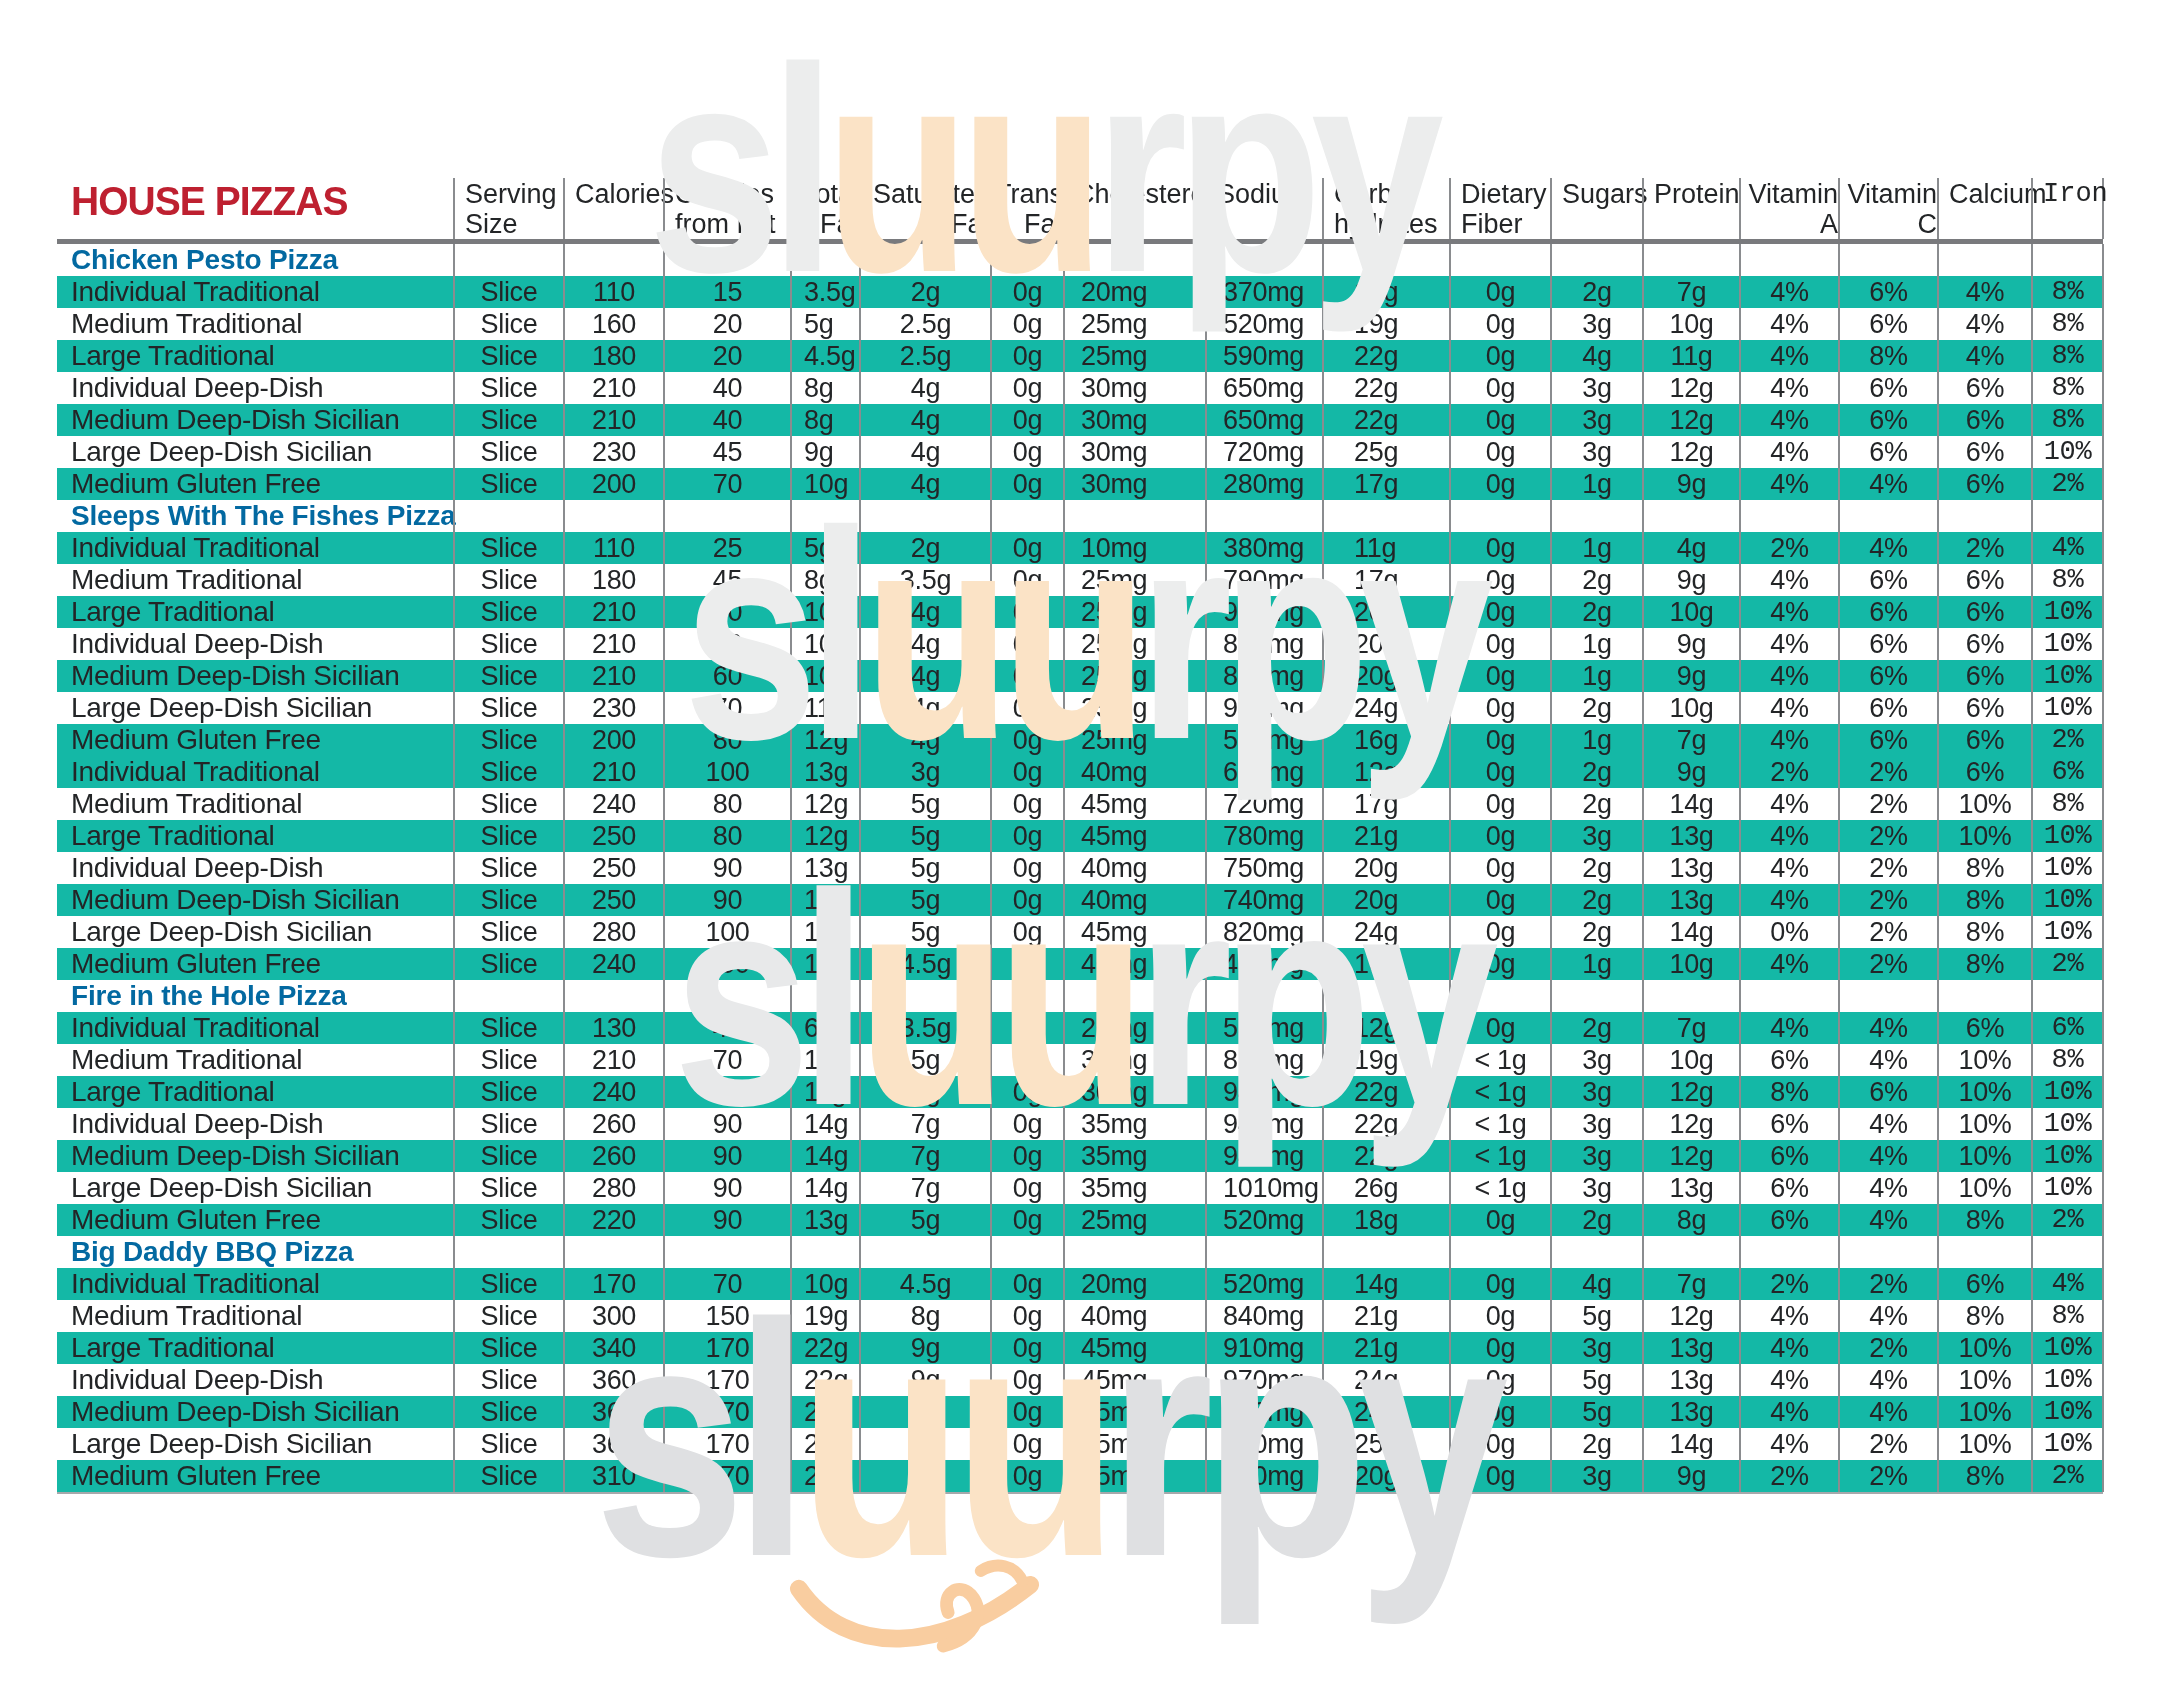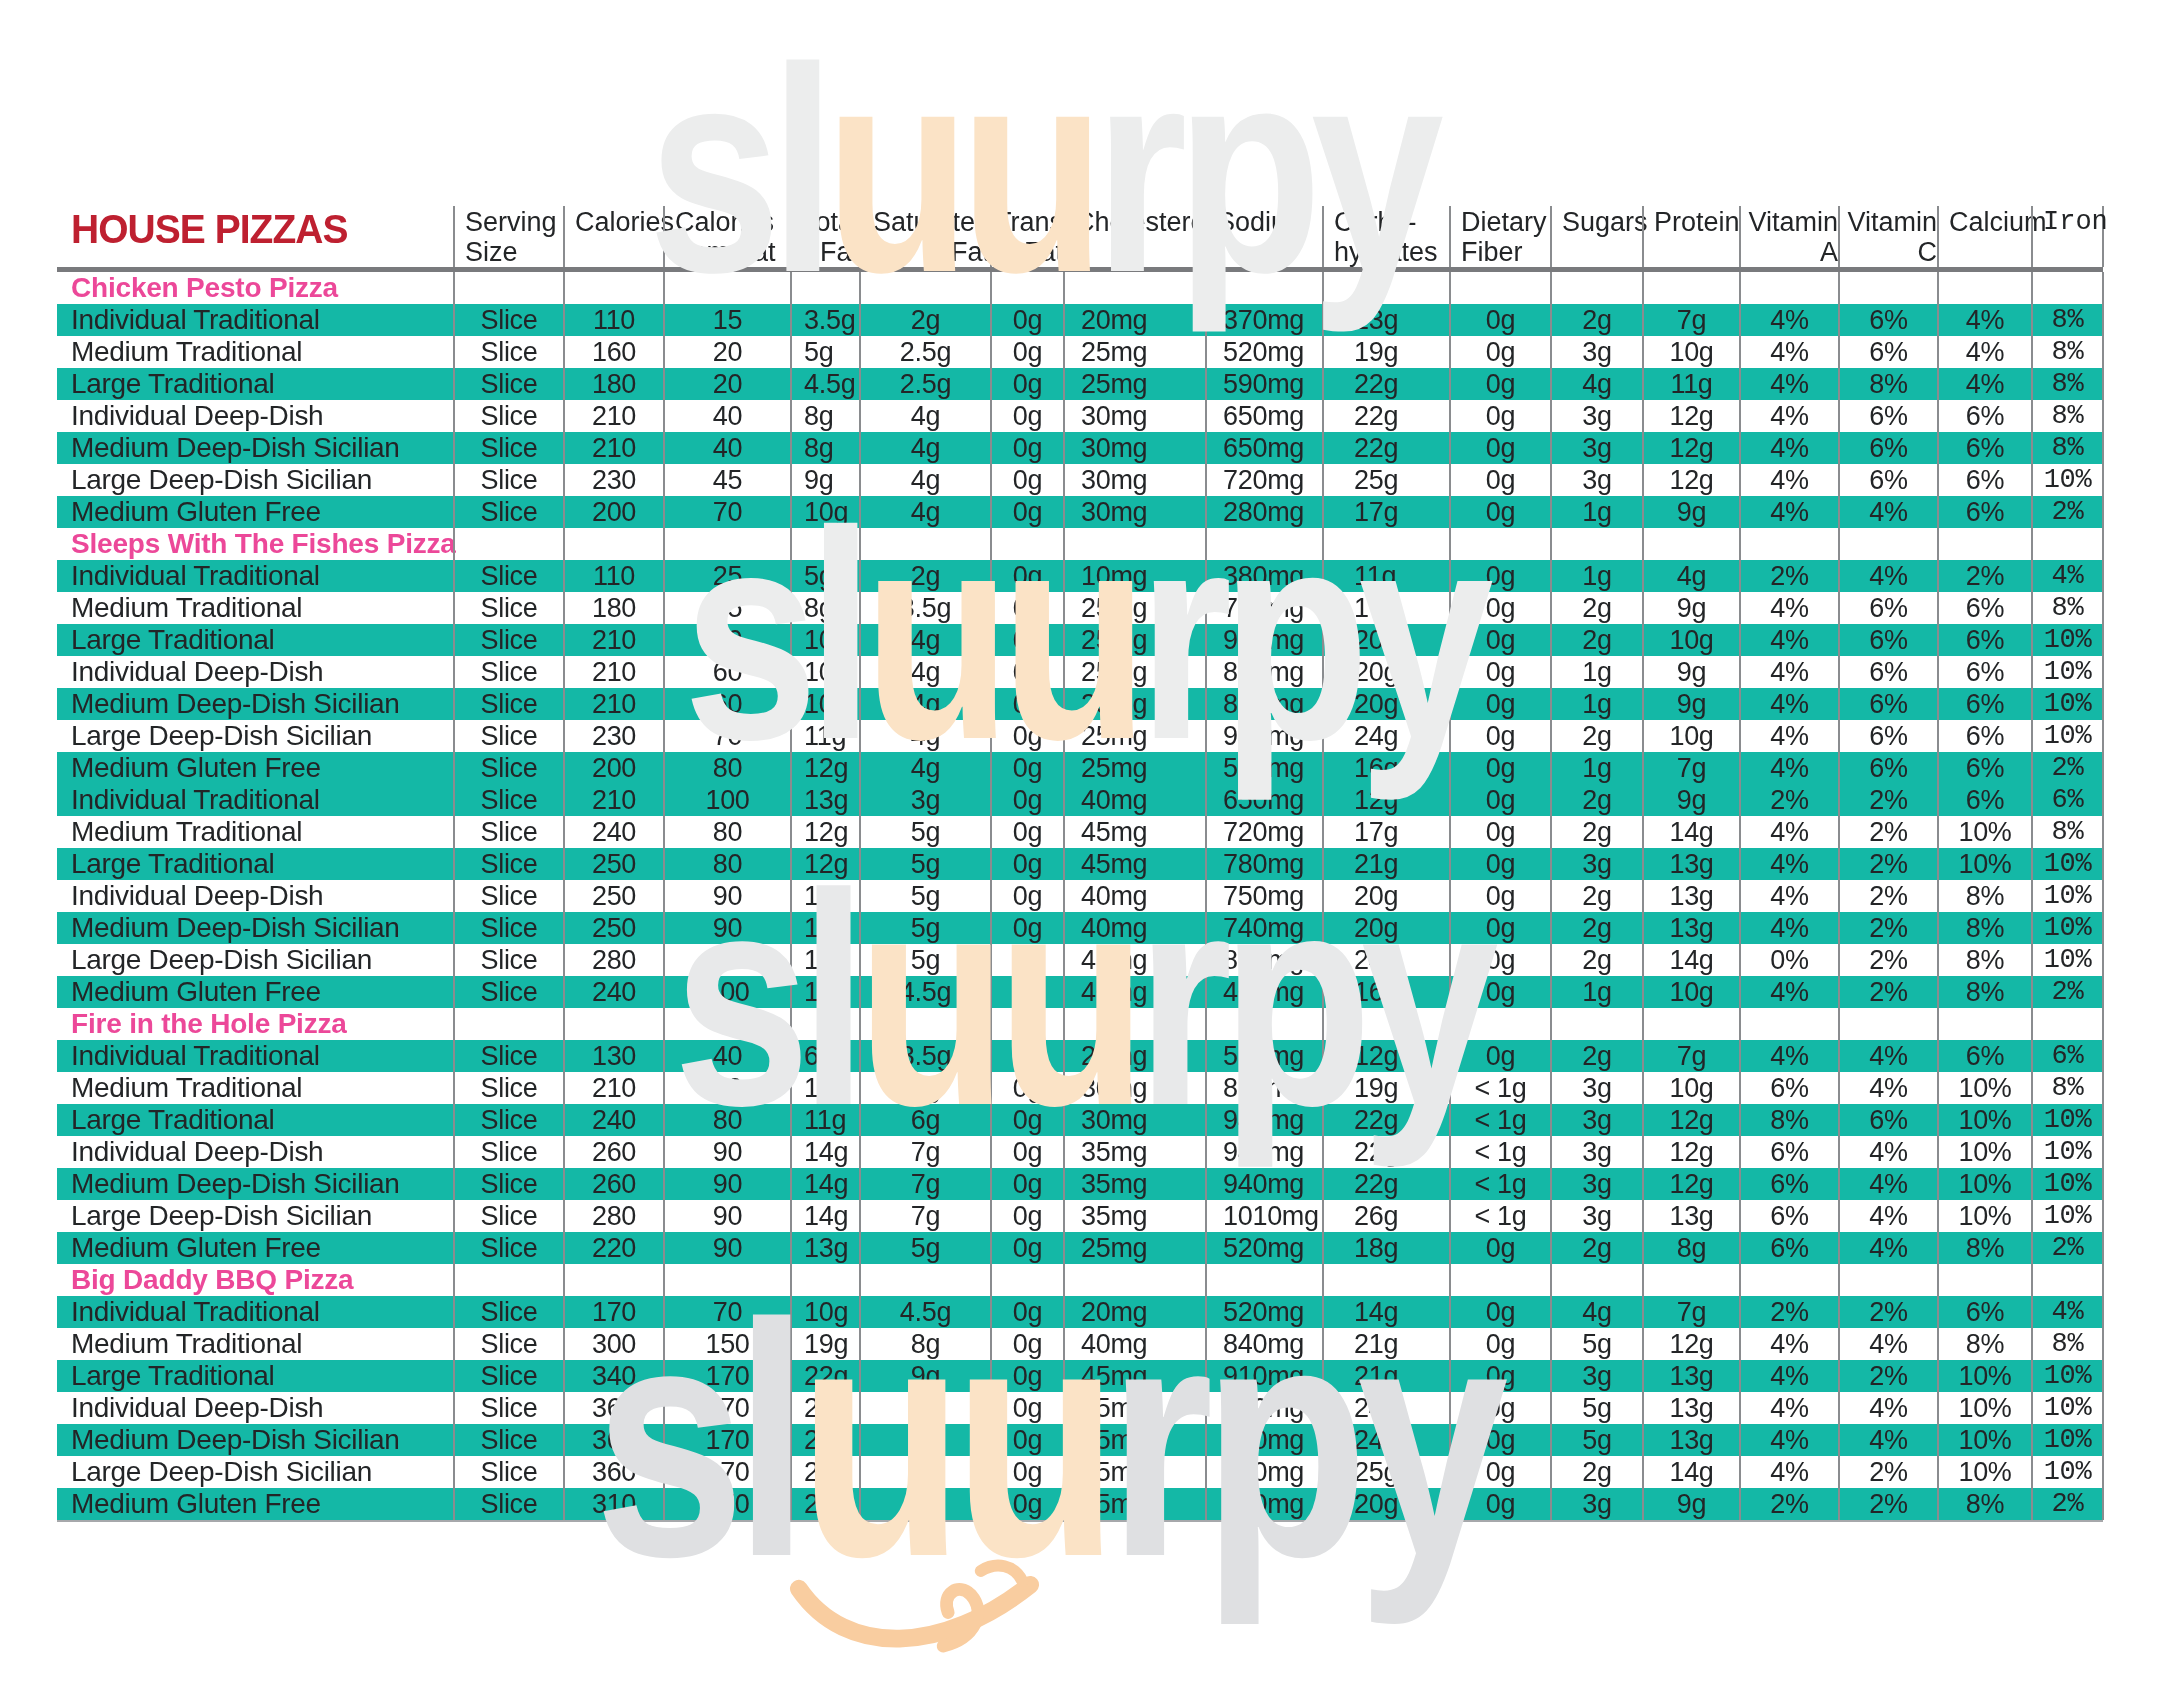--- a/index.html
+++ b/index.html
@@ -15,21 +15,21 @@
     white-space:nowrap;
   }
   .wm .u{color:#fbe3c6;}
   #wm1{left:648px;top:12px;font-size:292px;}
   #wm2{left:683px;top:475px;font-size:297px;}
   #wm3{left:673px;top:837px;font-size:302px;color:#e8e9ea;}
   #wm4{left:594px;top:1262px;font-size:332px;color:#dfe0e2;}
   .smile-wrap{position:absolute;left:787px;top:1539px;mix-blend-mode:multiply;}
   
   .ntable{position:absolute;left:57px;top:178px;width:2046px;z-index:1;
-          border-bottom:2px solid #a6a8ab;margin-top:28px;}
+          border-bottom:2px solid #a6a8ab;}
   .row,.header-row{
     display:grid;
     grid-template-columns:396px 110px 100px 127px 69px 131px 73px 142px 117px 127px 101px 92px 97px 99px 99px 94px 73px;
   }
   .header-row{border-bottom:5px solid #797a7d;}
   .hcell{
     box-sizing:border-box;border-left:2px solid #8a8c8f;height:61px;
     font-size:27px;line-height:30px;padding:1px 0 0 10px;text-align:left;
     white-space:nowrap;
   }
@@ -46,21 +46,21 @@
     box-sizing:border-box;border-left:2px solid #8a8c8f;
     font-size:27px;line-height:32px;letter-spacing:-0.3px;white-space:nowrap;
     padding-left:0;text-align:center;overflow:visible;
   }
   .cell.c0{border-left:none;text-align:left;padding-left:14px;font-size:28px;}
   .cell.c4{text-align:left;padding-left:12px;}
   .cell.c7,.cell.c8{text-align:left;padding-left:16px;}
   .cell.c9{text-align:left;padding-left:30px;}
   .cell.c16,.hcell.c16{border-right:2px solid #8a8c8f;font-family:Liberation Mono, monospace;}
   .section-row .c0{
-    color:#ec4899;font-weight:bold;font-size:28px;letter-spacing:-0.2px;
+    color:#0369a1;font-weight:bold;font-size:28px;letter-spacing:-0.2px;
   }
 </style>
 </head>
 <body>
 
 <div class="ntable">
   <div class="header-row">
     <div class="hcell c0">
       <span class="page-title">HOUSE PIZZAS</span>
     </div>

